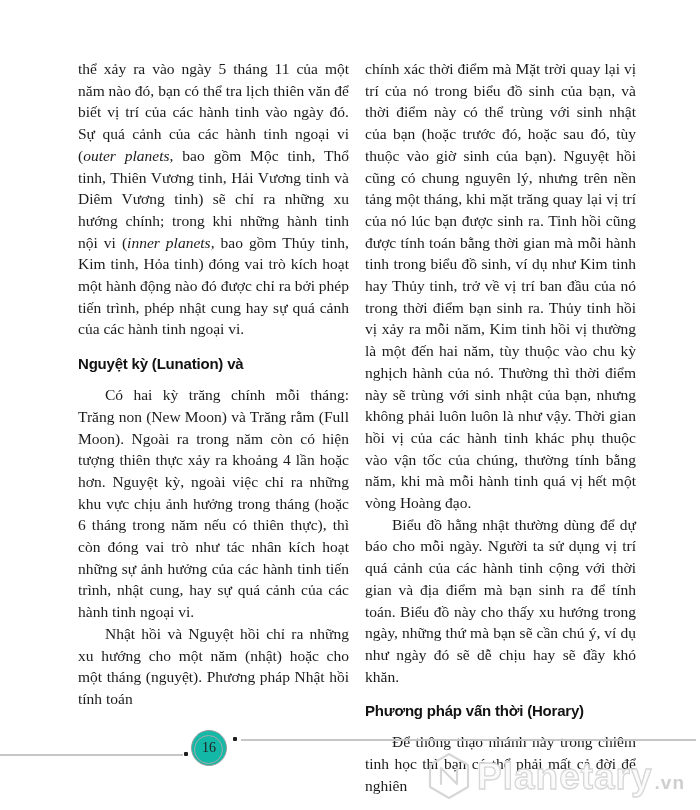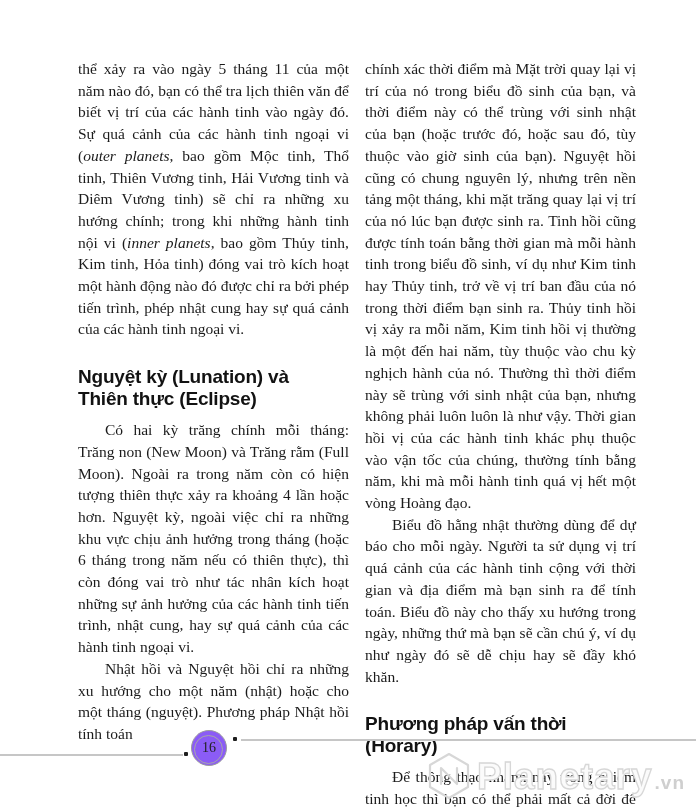--- a/index.html
+++ b/index.html
@@ -21,25 +21,25 @@
     line-height: 21.7px;
     text-align: justify;
   }
   .column.left  { left: 78px; }
   .column.right { left: 365px; }
   p.body-para { text-align: justify; }
   p.indent { text-indent: 27px; }
   .heading {
     font-family: "Liberation Sans", sans-serif;
     font-weight: bold;
-    font-size: 19px;
+    font-size: 15px;
     line-height: 22px;
     letter-spacing: -0.2px;
     color: #121212;
-    margin: 26px 0 9px 0;
+    margin: 13px 0 9px 0;
     text-align: left;
   }
   .italic { font-style: italic; }
 
   
   .rule {
     position: absolute;
     height: 2px;
     background: #c6c6c6;
   }
@@ -55,21 +55,21 @@
   .end-dot.right { left: 233px; top: 737px; }
   .page-circle {
     position: absolute;
     left: 191px; top: 730px;
     width: 36px; height: 36px;
     border: 1.5px solid #9d9d9d;
     border-radius: 50%;
     display: flex;
     align-items: center;
     justify-content: center;
-    background: #8b5cf6;
+    background: #14b8a6;
   }
   .page-circle::after {
     content: "";
     position: absolute;
     left: 2px; top: 4px;
     width: 27px; height: 27px;
     border: 1px solid #a8a8a8;
     border-radius: 50%;
   }
   .page-number {
@@ -119,21 +119,20 @@
 </head>
 <body>
 
 <div class="page">
 
   <div class="column left">
     <p class="body-para"><span>thể xảy ra vào ngày 5 tháng 11 của một năm nào đó, bạn có thể tra lịch thiên văn để biết vị trí của các hành tinh vào ngày đó. Sự quá cảnh của các hành tinh ngoại vi (</span><span class="italic">outer planets</span><span>, bao gồm Mộc tinh, Thổ tinh, Thiên Vương tinh, Hải Vương tinh và Diêm Vương tinh) sẽ chỉ ra những xu hướng chính; trong khi những hành tinh nội vi (</span><span class="italic">inner planets</span><span>, bao gồm Thủy tinh, Kim tinh, Hỏa tinh) đóng vai trò kích hoạt một hành động nào đó được chỉ ra bởi phép tiến trình, phép nhật cung hay sự quá cảnh của các hành tinh ngoại vi.</span></p>
 
     <div class="heading">
       <div>Nguyệt kỳ (Lunation) và</div>
-      <div>Thiên thực (Eclipse)</div>
     </div>
 
     <p class="body-para indent">Có hai kỳ trăng chính mỗi tháng: Trăng non (New Moon) và Trăng rằm (Full Moon). Ngoài ra trong năm còn có hiện tượng thiên thực xảy ra khoảng 4 lần hoặc hơn. Nguyệt kỳ, ngoài việc chỉ ra những khu vực chịu ảnh hưởng trong tháng (hoặc 6 tháng trong năm nếu có thiên thực), thì còn đóng vai trò như tác nhân kích hoạt những sự ảnh hưởng của các hành tinh tiến trình, nhật cung, hay sự quá cảnh của các hành tinh ngoại vi.</p>
 
 
     <p class="body-para indent">Nhật hồi và Nguyệt hồi chỉ ra những xu hướng cho một năm (nhật) hoặc cho một tháng (nguyệt). Phương pháp Nhật hồi tính toán</p>
   </div>
 
   <div class="column right">
     <p class="body-para">chính xác thời điểm mà Mặt trời quay lại vị trí của nó trong biểu đồ sinh của bạn, và thời điểm này có thể trùng với sinh nhật của bạn (hoặc trước đó, hoặc sau đó, tùy thuộc vào giờ sinh của bạn). Nguyệt hồi cũng có chung nguyên lý, nhưng trên nền tảng một tháng, khi mặt trăng quay lại vị trí của nó lúc bạn được sinh ra. Tinh hồi cũng được tính toán bằng thời gian mà mỗi hành tinh trong biểu đồ sinh, ví dụ như Kim tinh hay Thủy tinh, trở về vị trí ban đầu của nó trong thời điểm bạn sinh ra. Thủy tinh hồi vị xảy ra mỗi năm, Kim tinh hồi vị thường là một đến hai năm, tùy thuộc vào chu kỳ nghịch hành của nó. Thường thì thời điểm này sẽ trùng với sinh nhật của bạn, nhưng không phải luôn luôn là như vậy. Thời gian hồi vị của các hành tinh khác phụ thuộc vào vận tốc của chúng, thường tính bằng năm, khi mà mỗi hành tinh quá vị hết một vòng Hoàng đạo.</p>

